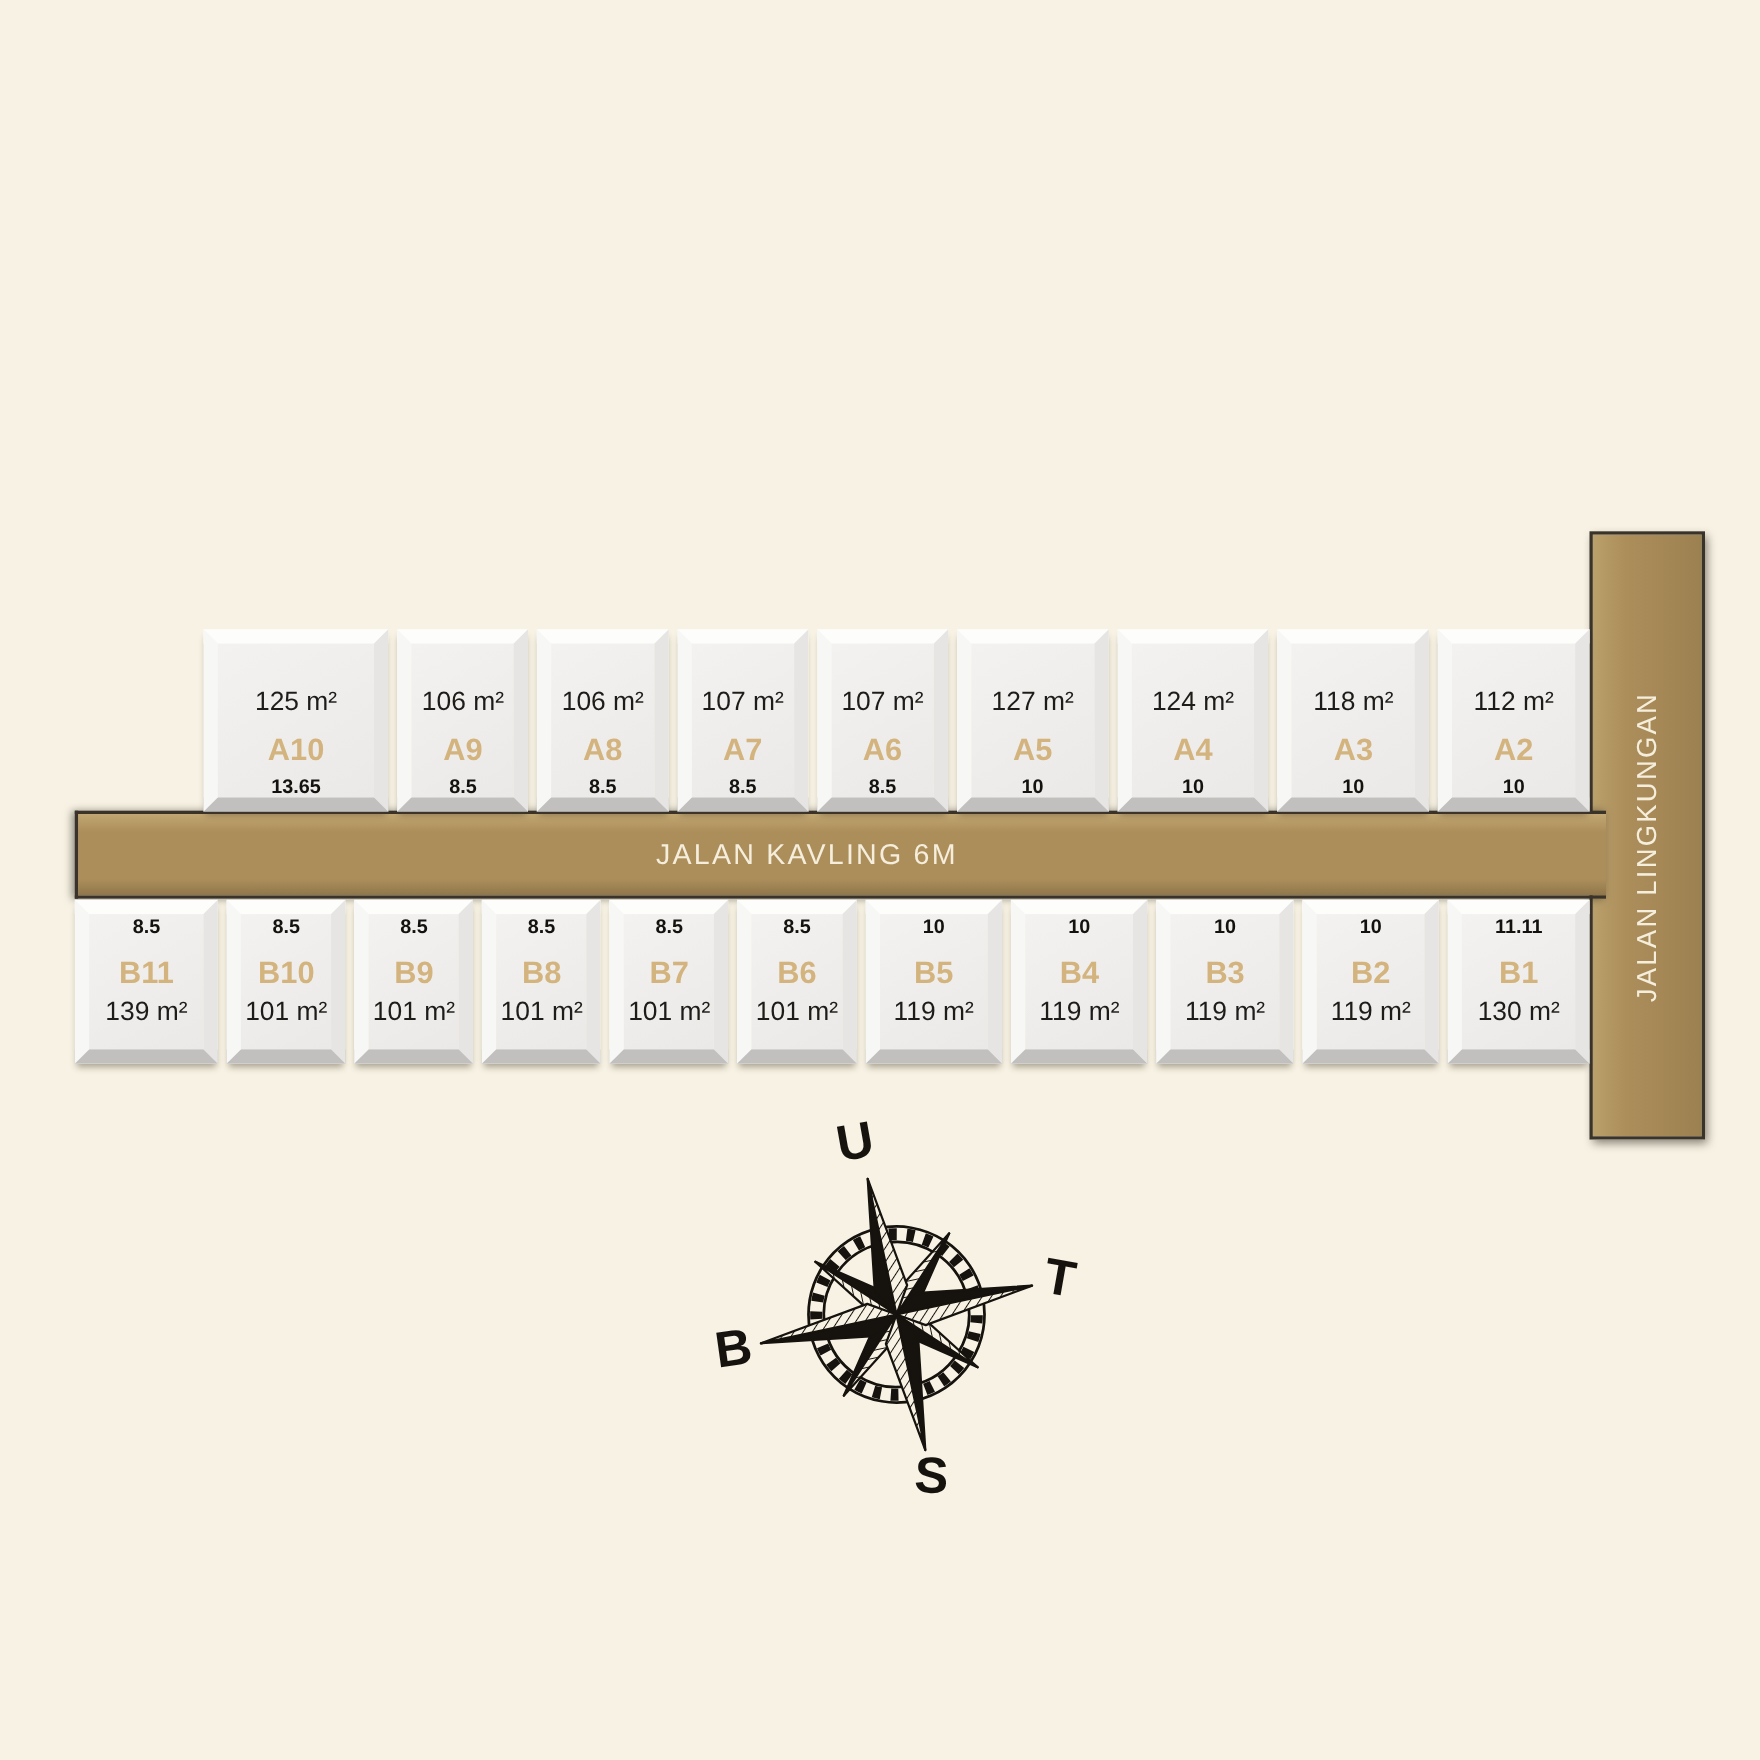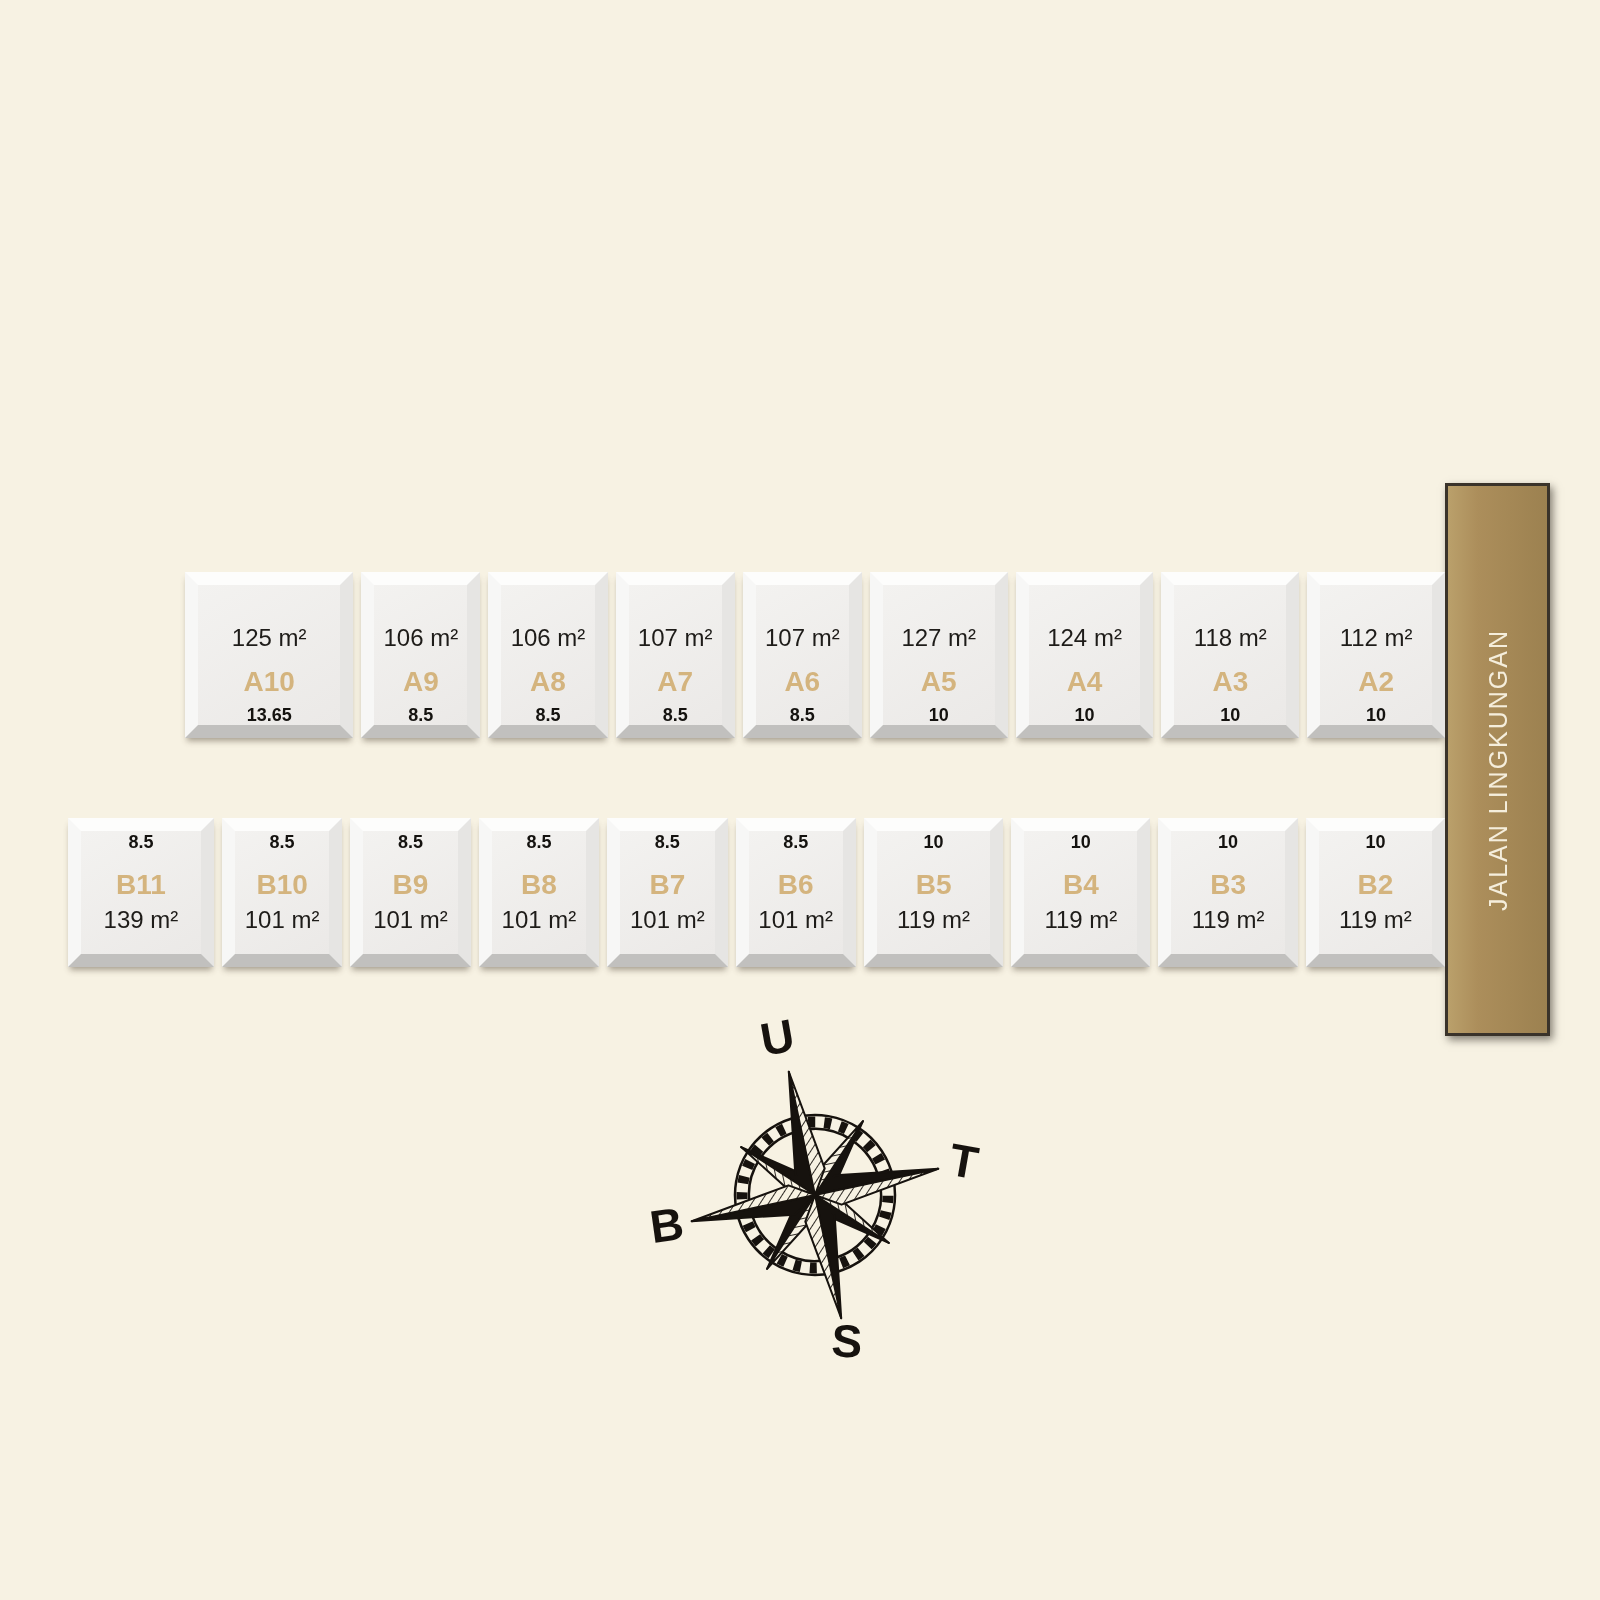--- a/index.html
+++ b/index.html
@@ -97,20 +97,23 @@
 </head>
 <body>
 
 <div id="stage" style="--bg: #f7f2e3; --road: #ac8e5b; --banner: #dcbc85; --gold: #d4b47e; --ink: #16120e;">
 
 
   <div id="road-vertical" class="road">
     <span class="road-v-label">JALAN LINGKUNGAN</span>
   </div>
 
+  <div id="road-horizontal" class="road">
+    <span class="road-h-label">JALAN KAVLING 6M</span>
+  </div>
 
   <div id="row-a" class="plot-row">
       <div class="plot" style="flex-grow: 1.27; padding-left: 24px;">
         <span class="pt pt-area">125 m²</span>
         <span class="pt pt-id">A10</span>
         <span class="pt pt-front">13.65</span>
       </div>
       <div class="plot" style="flex-grow: 1;">
         <span class="pt pt-area">106 m²</span>
         <span class="pt pt-id">A9</span>
@@ -195,20 +198,25 @@
       </div>
       <div class="plot" style="flex-grow: 1.2;">
         <span class="pt pt-front">10</span>
         <span class="pt pt-id">B3</span>
         <span class="pt pt-area">119 m²</span>
       </div>
       <div class="plot" style="flex-grow: 1.2;">
         <span class="pt pt-front">10</span>
         <span class="pt pt-id">B2</span>
         <span class="pt pt-area">119 m²</span>
+      </div>
+      <div class="plot" style="flex-grow: 1.25;">
+        <span class="pt pt-front">11.11</span>
+        <span class="pt pt-id">B1</span>
+        <span class="pt pt-area">130 m²</span>
       </div>
     </div>
 
   <svg id="compass" viewBox="-180 -180 360 360">
     <defs>
       <pattern id="hatch" patternUnits="userSpaceOnUse" width="7" height="7" patternTransform="rotate(45)">
         <rect width="7" height="7" fill="#f7f2e3"></rect>
         <path d="M0 0 L0 7" stroke="#16120e" stroke-width="1.8"></path>
       </pattern>
     </defs>

